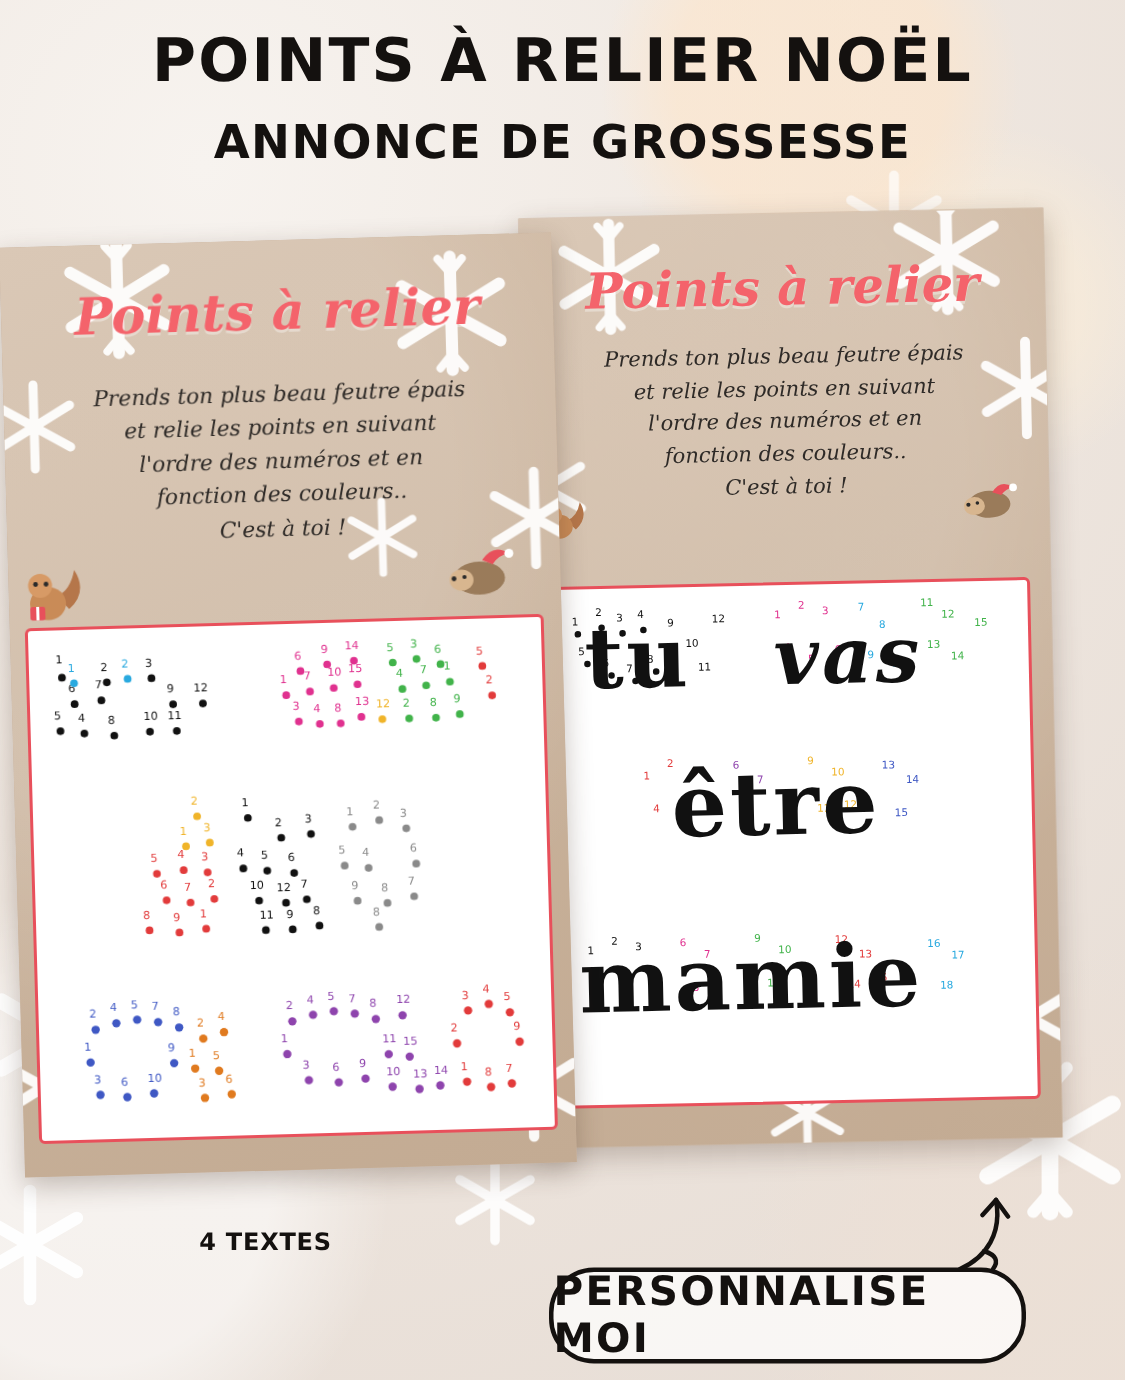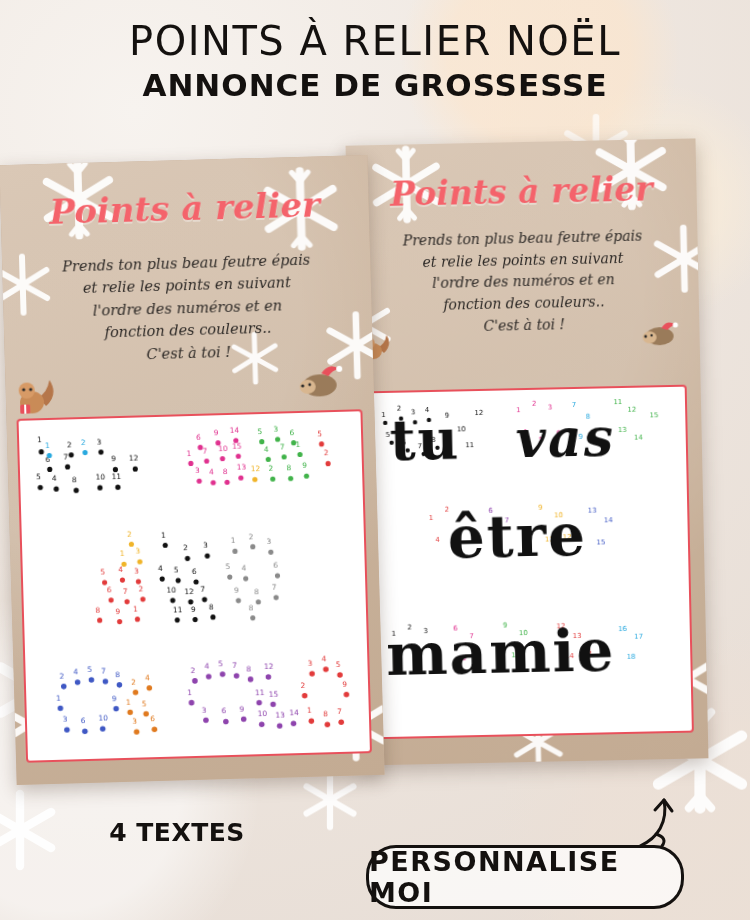--- a/index.html
+++ b/index.html
@@ -41,33 +41,33 @@
   .title-block {
     position: absolute;
     top: 20px;
     left: 0;
     width: 750px;
     text-align: center;
     z-index: 40;
   }
   .title-main {
     font-family: "DejaVu Sans", sans-serif;
-    font-weight: normal;
+    font-weight: bold;
     font-size: 40px;
     letter-spacing: 1.5px;
     color: #14110f;
     line-height: 1.05;
   }
   .title-sub {
     font-family: "DejaVu Sans", sans-serif;
     font-weight: bold;
     font-size: 31px;
     letter-spacing: 1px;
     color: #14110f;
-    margin-top: 7px;
+    margin-top: 17px;
     line-height: 1.05;
   }
 
   
   .sheet {
     position: absolute;
     background: #cbb49e;
     box-shadow: 0 6px 18px rgba(60,40,25,.28);
     overflow: hidden;
   }
@@ -146,21 +146,21 @@
 
   
   .badge-left {
     position: absolute;
     left: 62px;
     top: 818px;
     width: 230px;
     text-align: center;
     font-family: "DejaVu Sans", sans-serif;
     font-weight: bold;
-    font-size: 25px;
+    font-size: 16px;
     line-height: 1.2;
     color: #14110f;
     letter-spacing: .5px;
     z-index: 45;
   }
   .perso-box {
     position: absolute;
     left: 366px;
     top: 845px;
     width: 312px;

